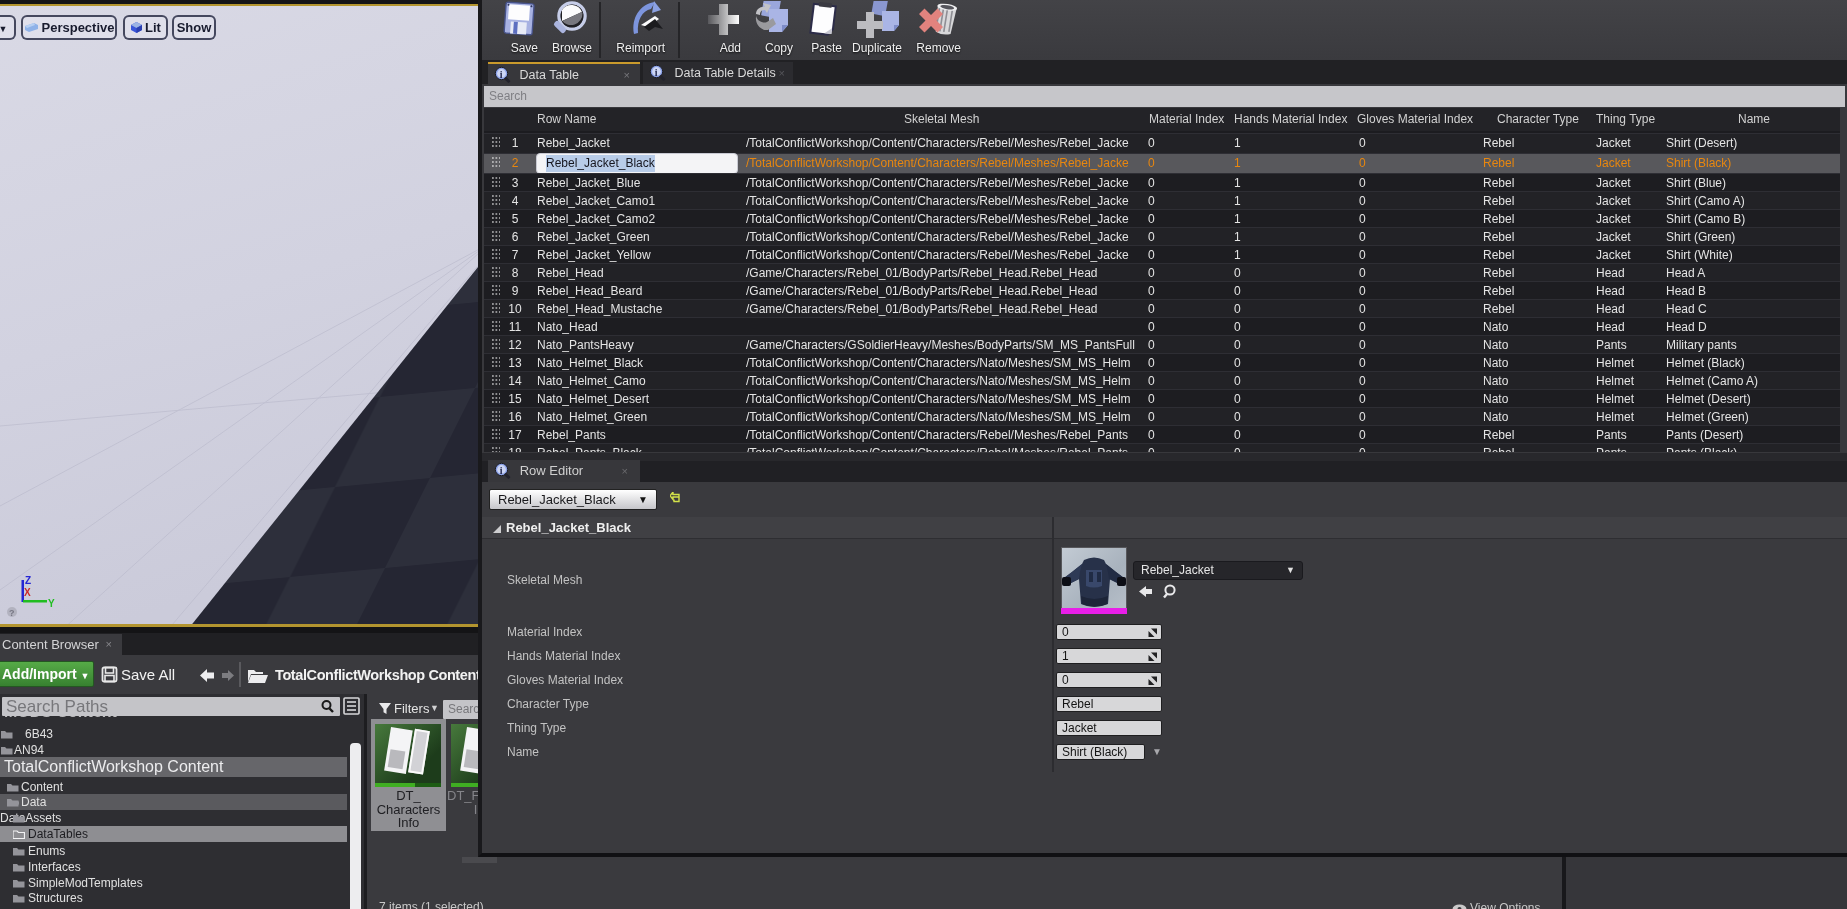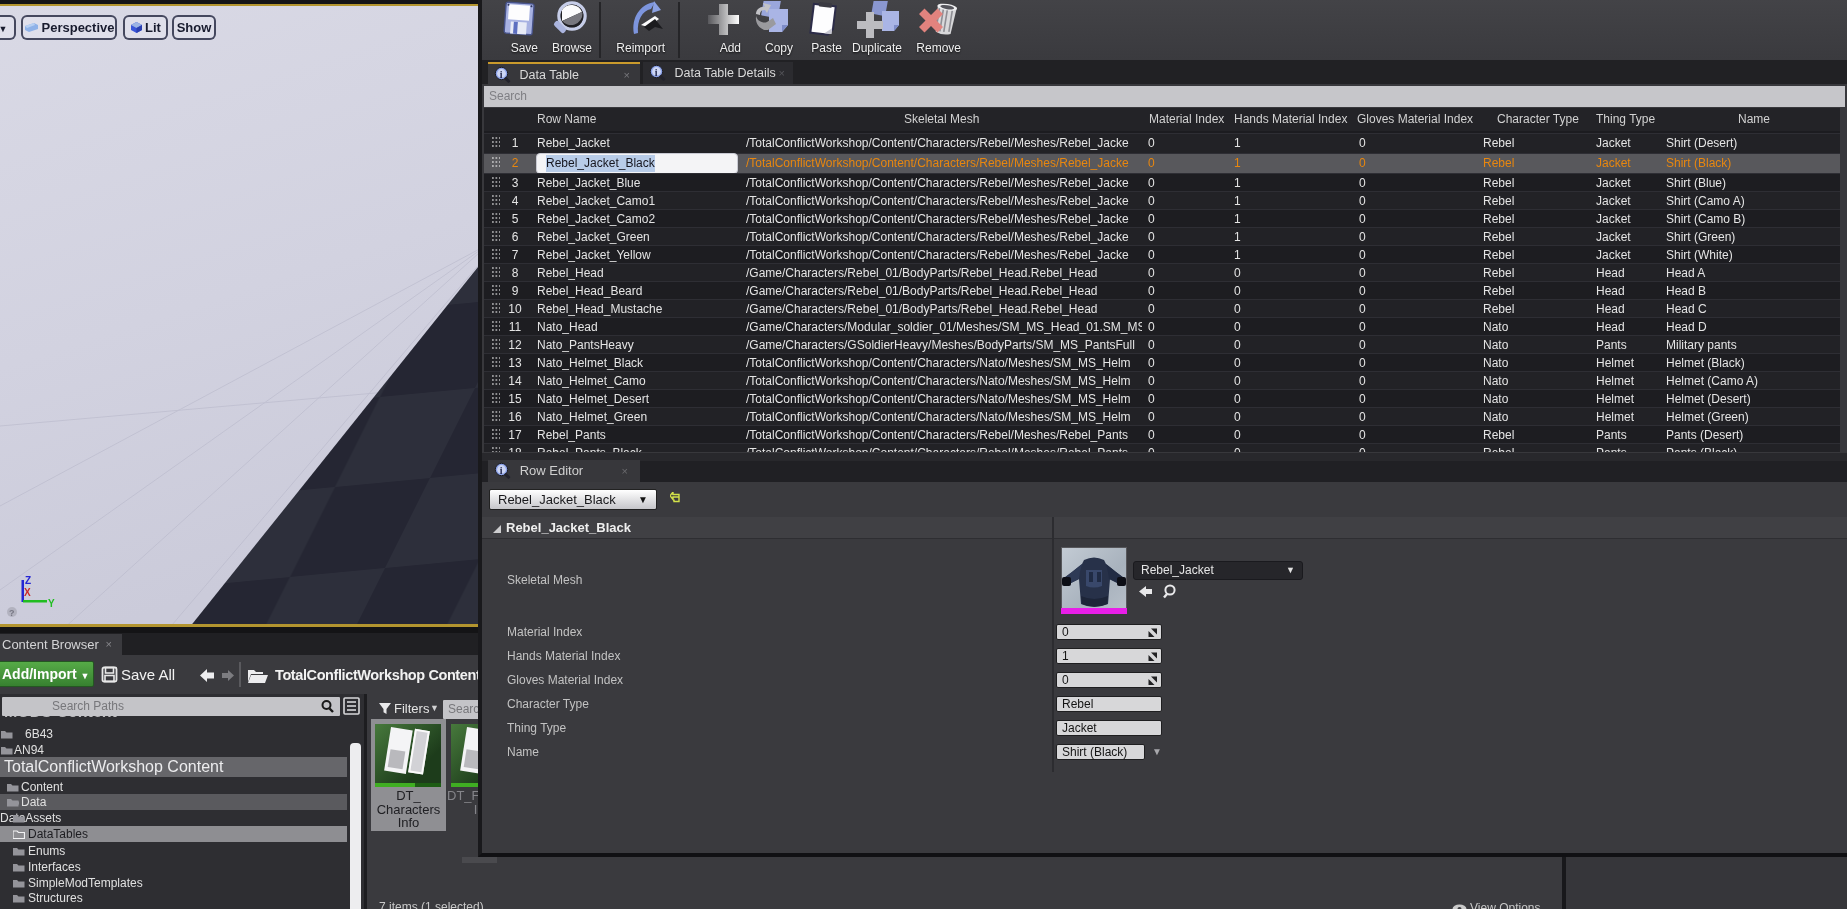--- a/index.html
+++ b/index.html
@@ -77,21 +77,21 @@
       <path d="M1,3 h6 l2,2 h7 v2 h-12 l-3,8 Z" fill="#ececee"></path>
       <path d="M4,8 h17 l-3,8 h-17 Z" fill="#ececee"></path>
     </svg>
   <span class="abs" style="left:275px;top:34px;width:203px;overflow:hidden;white-space:nowrap;color:#f2f2f2;font-weight:bold;font-size:14.5px;letter-spacing:-0.4px;">TotalConflictWorkshop Content</span>
   <div id="srcpanel" class="abs">
 
     <div class="abs" style="left:0;top:22px;width:340px;height:8px;overflow:hidden;">
         <span style="position:absolute;left:4px;top:-13px;font-size:16px;font-weight:bold;color:#bdbdbf;">MODS Content</span>
       </div>
 
-    <div class="abs" style="left:2px;top:3px;width:338px;height:19px;background:#c4c4c8;border-radius:1px;color:#77777b;font-size:12px;line-height:19px;padding-left:46px;"><span style="margin-left:4px">Search Paths</span>
+    <div class="abs" style="left:2px;top:3px;width:338px;height:19px;background:#c4c4c8;border-radius:1px;color:#77777b;font-size:17px;line-height:19px;"><span style="margin-left:4px">Search Paths</span>
       <svg width="15" height="15" style="position:absolute;right:5px;top:2px">
           <circle cx="6.5" cy="6" r="4" fill="none" stroke="#1a1a1a" stroke-width="2"></circle>
           <line x1="9.5" y1="9.5" x2="13" y2="13" stroke="#1a1a1a" stroke-width="2.4"></line>
         </svg>
     </div>
     <svg width="18" height="19" style="position:absolute;left:343px;top:3px">
         <rect x="1" y="1" width="15" height="16" rx="1" fill="none" stroke="#d8d8da" stroke-width="1.6"></rect>
         <line x1="4" y1="5" x2="13" y2="5" stroke="#d8d8da" stroke-width="1.6"></line>
         <line x1="4" y1="9" x2="13" y2="9" stroke="#d8d8da" stroke-width="1.6"></line>
         <line x1="4" y1="13" x2="13" y2="13" stroke="#d8d8da" stroke-width="1.6"></line>
@@ -494,21 +494,20 @@
         <span class="ch">0</span>
         <span class="cg">0</span>
         <span class="cct">Rebel</span>
         <span class="ctt">Head</span>
         <span class="cnm">Head C</span>
       </div>
     <div class="row" style="top:186px;background:#1d1d21">
         <i class="handle"></i>
         <span class="cnum">11</span>
         <span class="cname">Nato_Head</span>
-        <span class="cmesh">/Game/Characters/Modular_soldier_01/Meshes/SM_MS_Head_01.SM_MS</span>
         <span class="cm">0</span>
         <span class="ch">0</span>
         <span class="cg">0</span>
         <span class="cct">Nato</span>
         <span class="ctt">Head</span>
         <span class="cnm">Head D</span>
       </div>
     <div class="row" style="top:204px;background:#222226">
         <i class="handle"></i>
         <span class="cnum">12</span>

